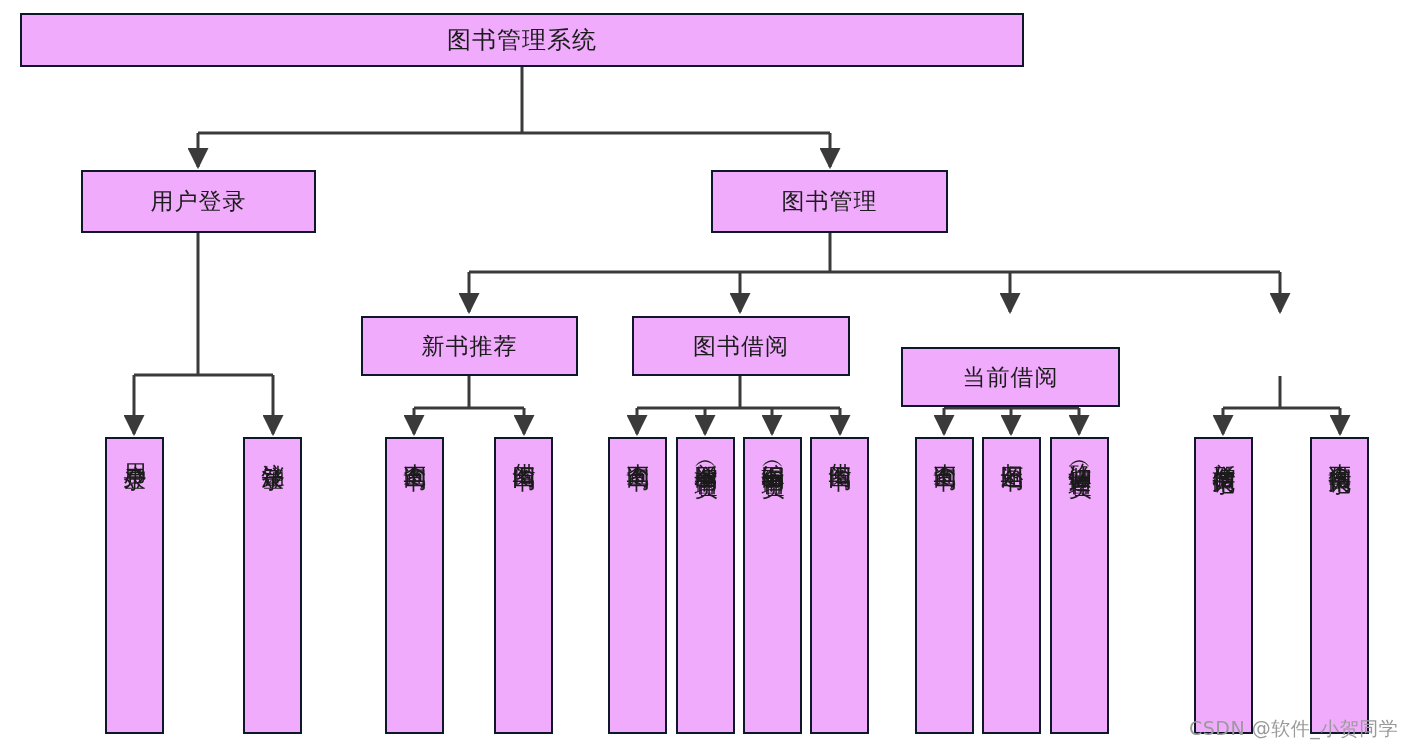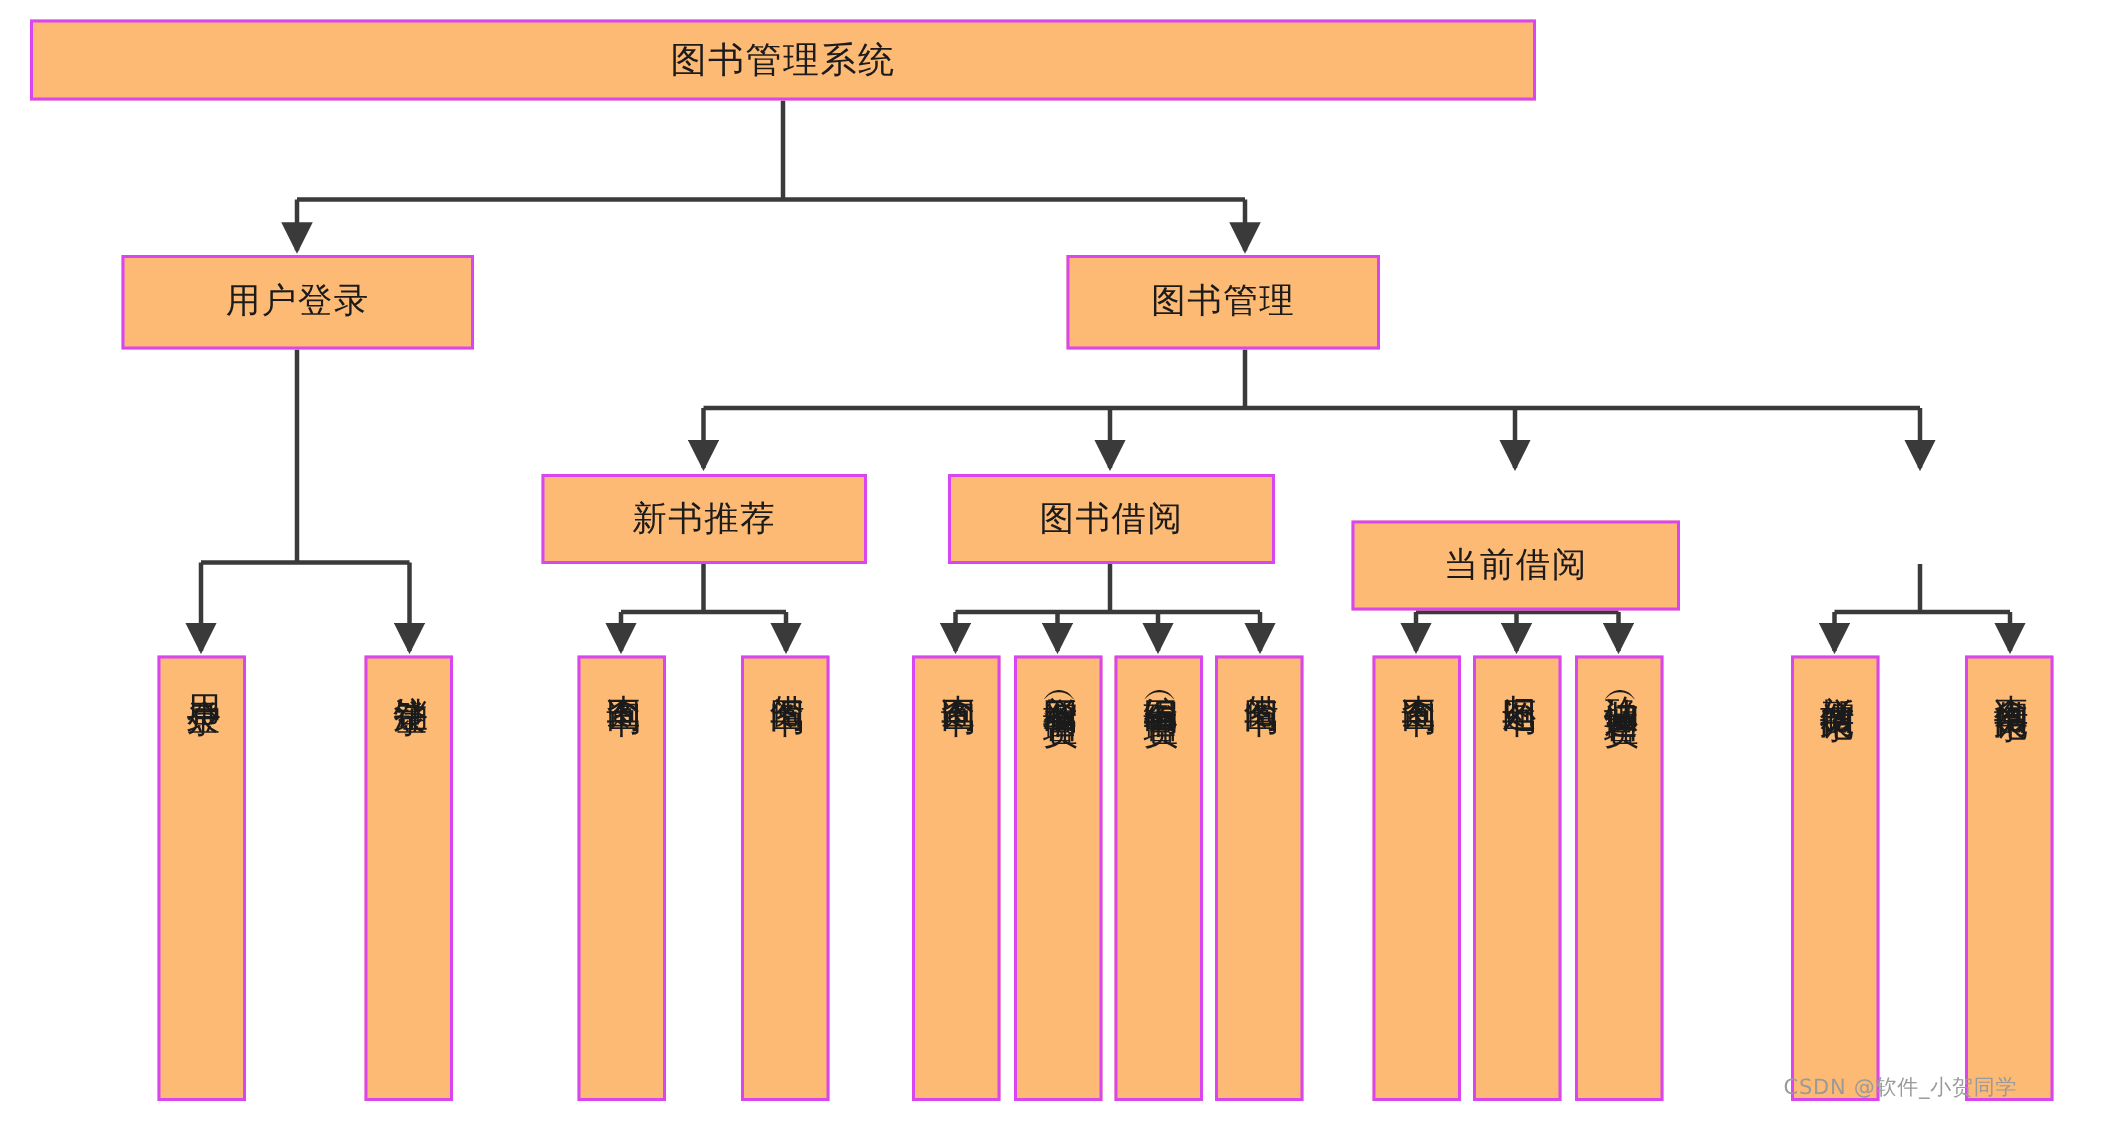--- a/index.html
+++ b/index.html
@@ -24,22 +24,22 @@
     position: absolute;
     left: 0;
     top: 0;
     width: 1405px;
     height: 747px;
     pointer-events: none;
   }
   .node {
     position: absolute;
     box-sizing: border-box;
-    background: #fdba74;
-    border: 2px solid #d946ef;
+    background: #f0abfc;
+    border: 2px solid #0f172a;
     display: flex;
     align-items: center;
     justify-content: center;
     color: #1b1b1b;
   }
   .node .label {
     display: block;
     text-align: center;
     white-space: nowrap;
   }
@@ -61,21 +61,21 @@
     letter-spacing: 2px;
     white-space: nowrap;
   }
   .node.root .label {
     font-size: 24px;
   }
   #watermark {
     position: absolute;
     left: 1189px;
     top: 716px;
-    font-size: 14px;
+    font-size: 19px;
     color: #9a9a9a;
     white-space: nowrap;
     letter-spacing: 0.5px;
     font-family: "DejaVu Sans", "Liberation Sans", sans-serif;
   }
 </style>
 </head>
 <body>
 
 <div id="diagram">
@@ -134,21 +134,21 @@
   </svg>
 
   <div class="node horizontal root" style="left:20px; top:13px; width:1004px; height:54px;">
     <span class="label">图书管理系统</span>
   </div>
 
   <div class="node horizontal" style="left:81px; top:170px; width:235px; height:63px;">
     <span class="label">用户登录</span>
   </div>
 
-  <div class="node horizontal" style="left:711px; top:170px; width:209px; height:63px;">
+  <div class="node horizontal" style="left:711px; top:170px; width:237px; height:63px;">
     <span class="label">图书管理</span>
   </div>
 
   <div class="node horizontal" style="left:361px; top:316px; width:217px; height:60px;">
     <span class="label">新书推荐</span>
   </div>
 
   <div class="node horizontal" style="left:632px; top:316px; width:218px; height:60px;">
     <span class="label">图书借阅</span>
   </div>

